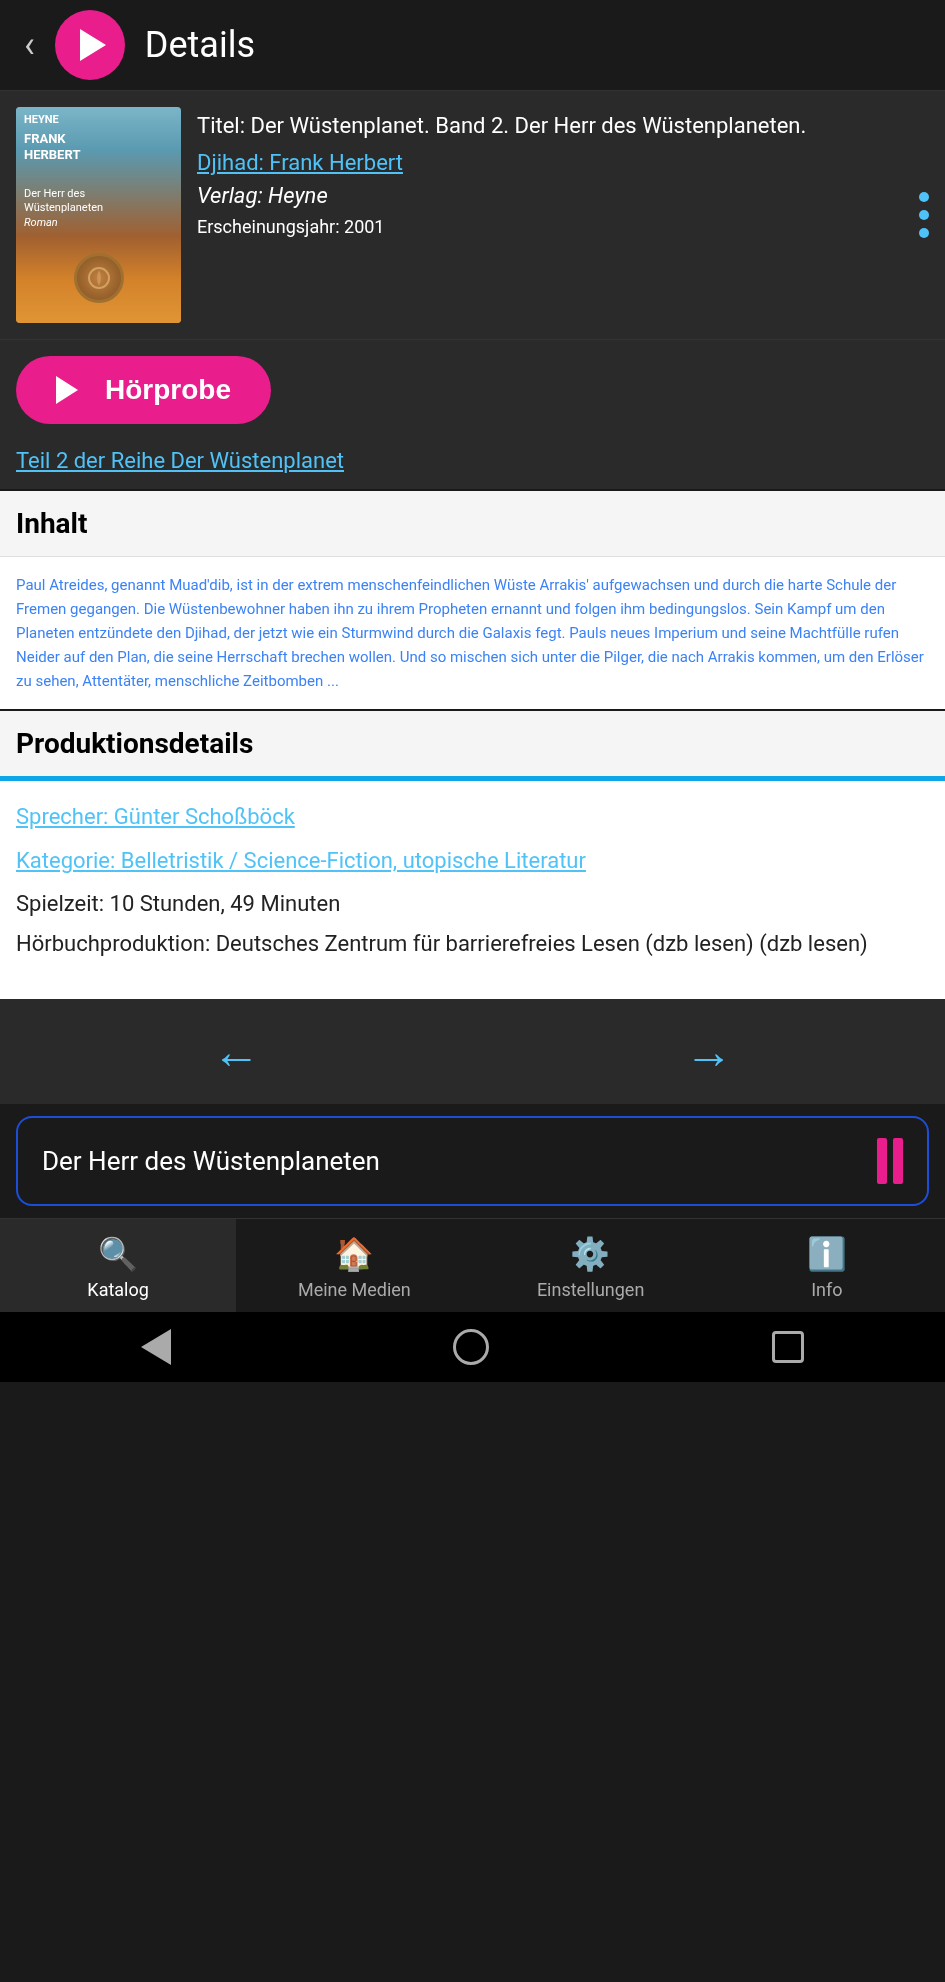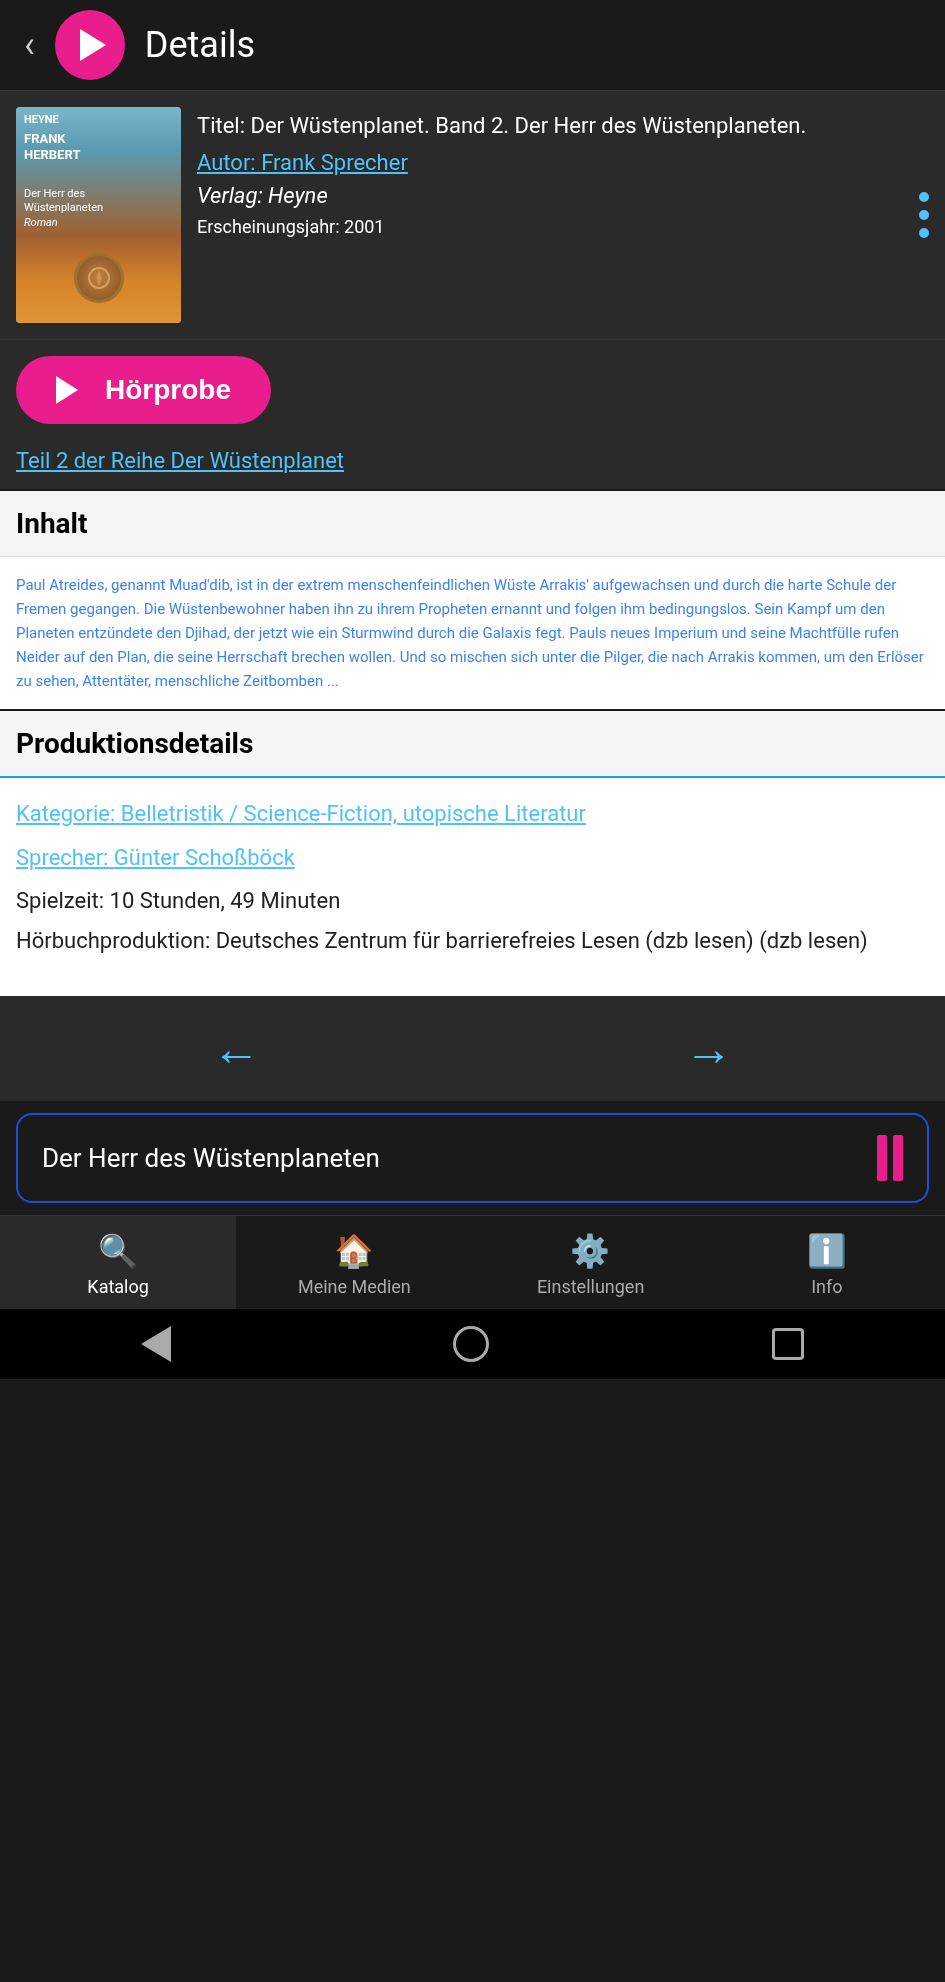--- a/index.html
+++ b/index.html
@@ -240,21 +240,21 @@
 
     .prod-section {
       background: #fff;
       color: #000;
       margin-top: 2px;
       padding-bottom: 20px;
     }
     .prod-section .section-header {
       background: #f5f5f5;
       padding: 16px;
-      border-bottom: 2px solid #0ea5e9;
+      border-bottom: 5px solid #0ea5e9;
     }
     .prod-section .section-body {
       padding: 16px;
       font-size: 22px;
       line-height: 1.8;
       color: #222;
     }
     .prod-link {
       color: #4fc3f7;
       text-decoration: underline;
@@ -403,21 +403,21 @@
         <svg width="28" height="28" viewBox="0 0 28 28">
           <circle cx="14" cy="14" r="10" stroke="#d4a060" stroke-width="2" fill="none"></circle>
           <path d="M14 6 Q18 14 14 22 Q10 14 14 6Z" fill="#d4a060" opacity="0.7"></path>
         </svg>
       </div>
     </div>
   </div>
 
   <div class="book-details">
     <div class="book-title-text">Titel: Der Wüstenplanet. Band 2. Der Herr des Wüstenplaneten.</div>
-    <a class="book-author-link">Autor: Frank Sprecher</a>
+    <a class="book-author-link">Djihad: Frank Herbert</a>
     <div class="book-publisher">Verlag: Heyne</div>
     <div class="book-year">Erscheinungsjahr: 2001</div>
   </div>
 
   <div class="more-options">
     <div class="more-dot"></div>
     <div class="more-dot"></div>
     <div class="more-dot"></div>
   </div>
 </div>
@@ -438,22 +438,22 @@
     <span class="section-title">Inhalt</span>
   </div>
   <div class="section-body">Paul Atreides, genannt Muad'dib, ist in der extrem menschenfeindlichen Wüste Arrakis' aufgewachsen und durch die harte Schule der Fremen gegangen. Die Wüstenbewohner haben ihn zu ihrem Propheten ernannt und folgen ihm bedingungslos. Sein Kampf um den Planeten entzündete den Djihad, der jetzt wie ein Sturmwind durch die Galaxis fegt. Pauls neues Imperium und seine Machtfülle rufen Neider auf den Plan, die seine Herrschaft brechen wollen. Und so mischen sich unter die Pilger, die nach Arrakis kommen, um den Erlöser zu sehen, Attentäter, menschliche Zeitbomben ...</div>
 </div>
 
 <div class="prod-section">
   <div class="section-header">
     <span class="section-title">Produktionsdetails</span>
   </div>
   <div class="section-body">
+    <a class="prod-link">Sprecher: Günter Schoßböck</a>
     <a class="prod-link">Kategorie: Belletristik / Science-Fiction, utopische Literatur</a>
-    <a class="prod-link">Sprecher: Günter Schoßböck</a>
     <span class="prod-text">Spielzeit: 10 Stunden, 49 Minuten</span>
     <span class="prod-text-truncated">Hörbuchproduktion: Deutsches Zentrum für barrierefreies Lesen (dzb lesen) (dzb lesen)</span>
   </div>
 </div>
 
 <div class="pagination">
   <div class="page-arrow">←</div>
   <div class="page-arrow">→</div>
 </div>
 

